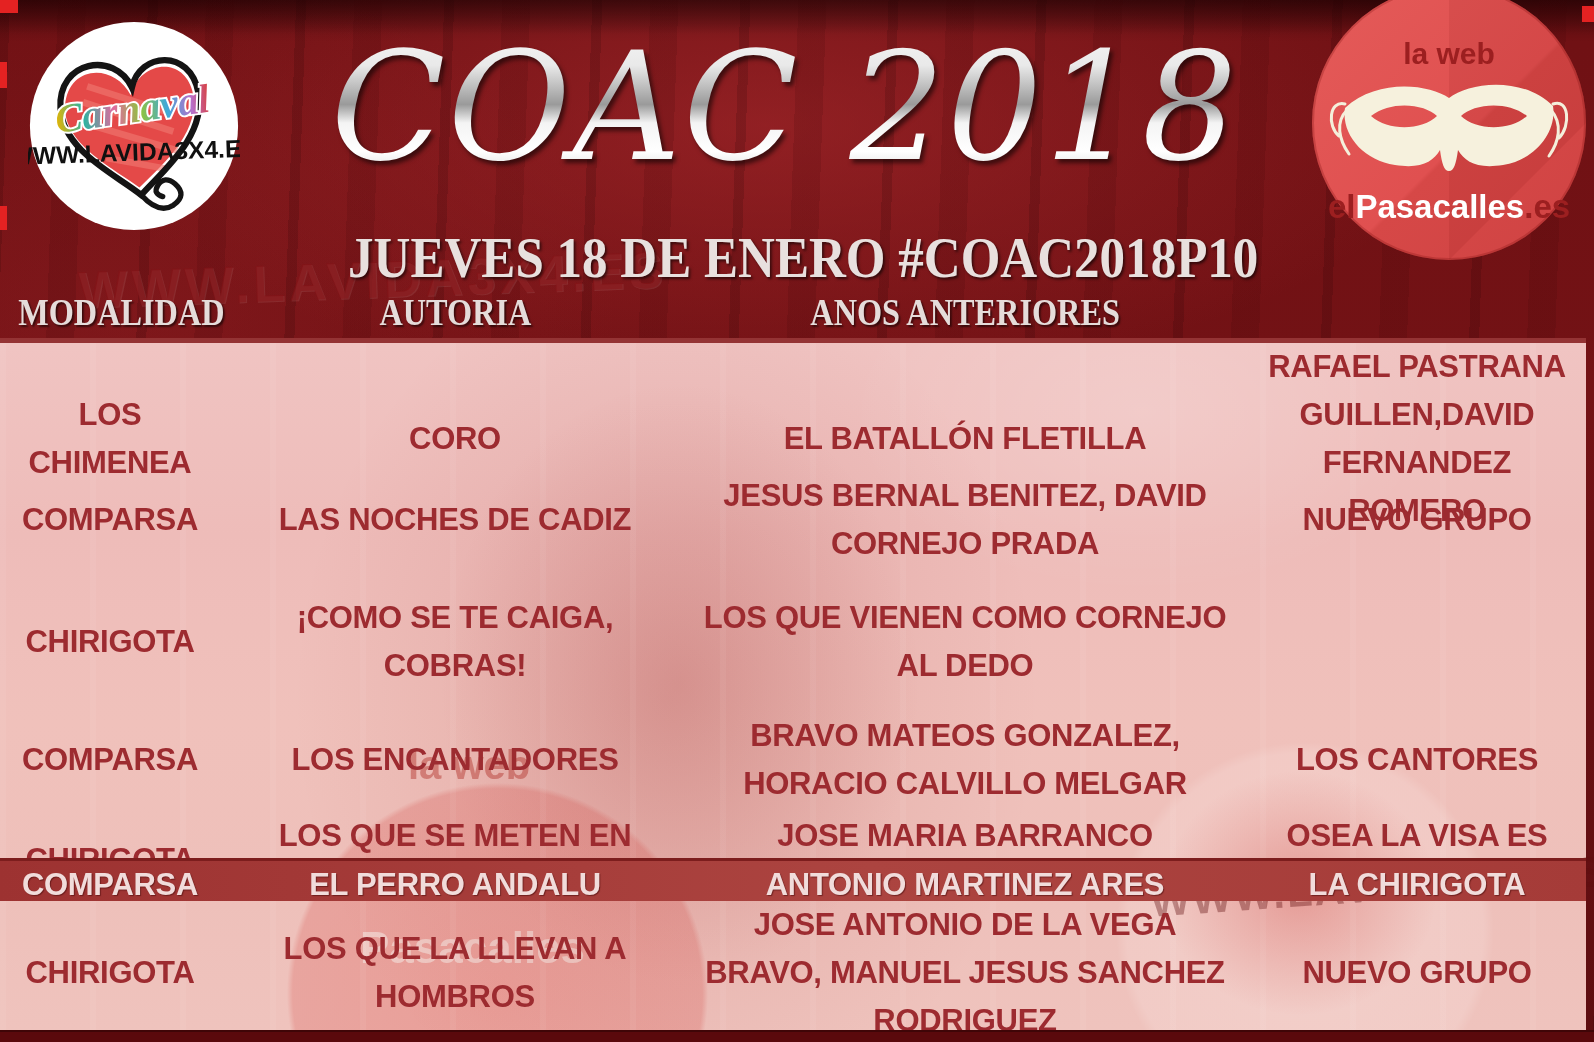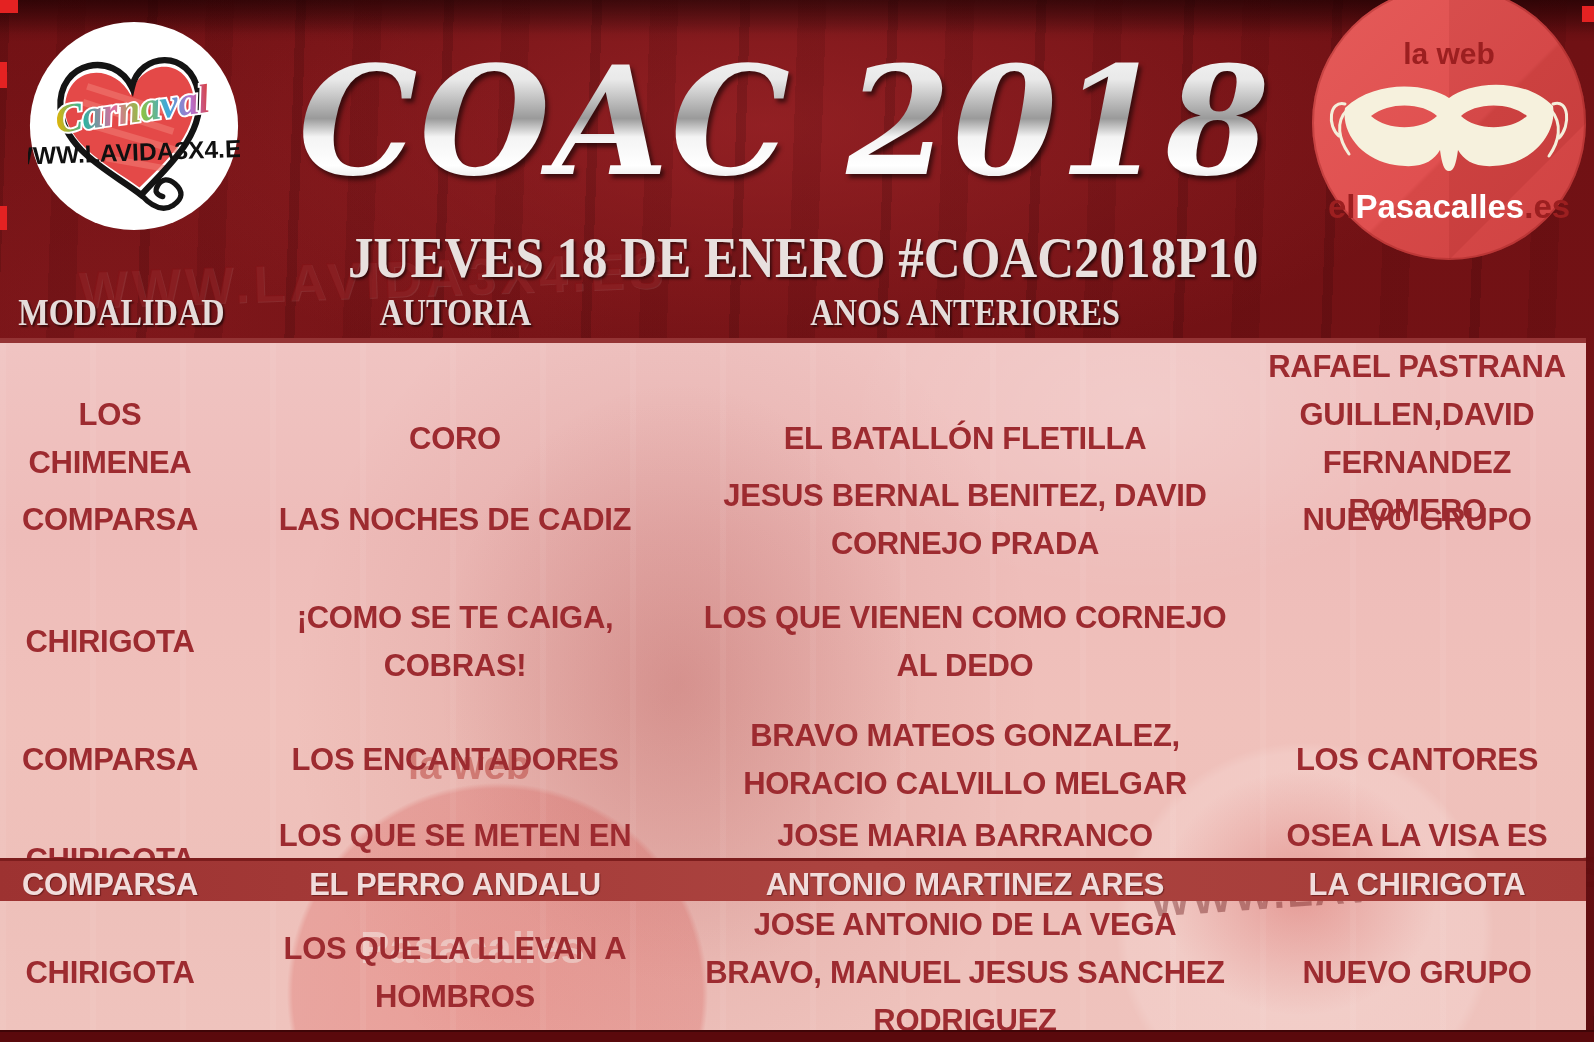--- a/index.html
+++ b/index.html
@@ -23,24 +23,24 @@
 
   
   .logo-left{position:absolute;left:28px;top:20px;width:212px;height:212px;}
   .logo-right{position:absolute;left:1312px;top:-14px;width:274px;height:274px;}
   .logo-right .disc{position:absolute;inset:0;border-radius:50%;
     background:linear-gradient(135deg,#e45b59 0%,#e05050 55%,#d64847 56%,#cf4343 100%);
     box-shadow:0 0 0 2px rgba(120,10,12,.25) inset;}
   .logo-right svg{position:absolute;inset:0;}
 
   
-  .title{position:absolute;left:255px;top:18px;width:1060px;height:205px;
+  .title{position:absolute;left:255px;top:4px;width:1060px;height:205px;
     display:flex;align-items:center;justify-content:center;
     font-family:"DejaVu Serif","Liberation Serif",serif;
-    font-style:italic;font-weight:bold;font-size:150px;letter-spacing:2px;
+    font-style:italic;font-weight:normal;font-size:150px;letter-spacing:2px;
     background:linear-gradient(180deg,#ffffff 0%,#e9e9e9 30%,#9a9a9a 49%,#f4f4f4 58%,#ffffff 72%,#a8a8a8 100%);
     -webkit-background-clip:text;background-clip:text;color:transparent;
     filter:drop-shadow(3px 4px 2px rgba(0,0,0,.55));
     white-space:nowrap;}
 
   
   .subtitle{position:absolute;left:0;top:224px;width:1594px;text-align:center;
     font-family:"Liberation Serif",serif;font-weight:bold;font-size:58px;
     color:#e8e0de;text-shadow:2px 2px 3px rgba(0,0,0,.6);white-space:nowrap;padding-left:6px;}
   .subtitle>span{display:inline-block;transform:scaleX(.88);}

